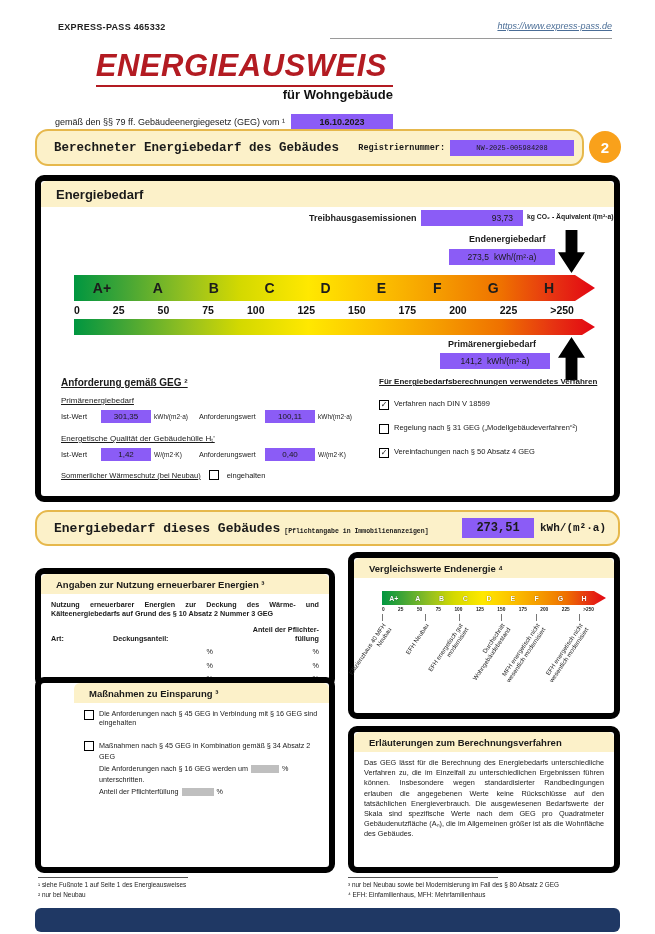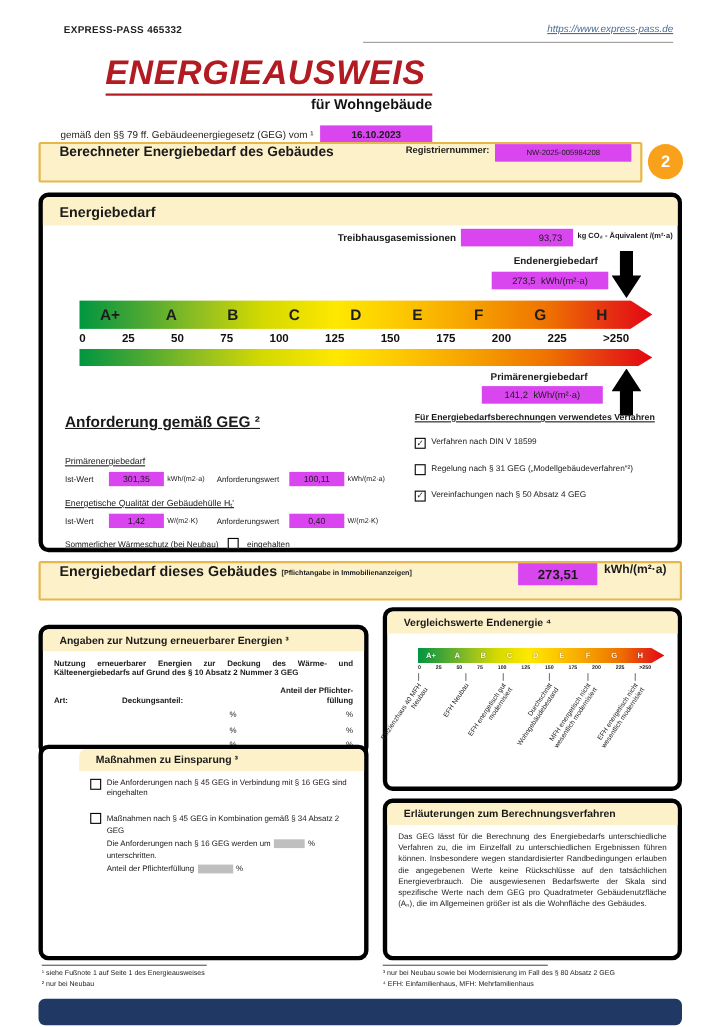--- a/index.html
+++ b/index.html
@@ -12,35 +12,35 @@
   .toprule{position:absolute;left:330px;top:38px;width:282px;height:1px;background:#9a9a9a;}
 
   
   .titleblock{position:absolute;left:55px;top:50px;}
   .titlerow{display:flex;align-items:flex-end;flex-direction:column;}
   .maintitle{font-size:31px;font-weight:bold;font-style:italic;color:#B31B22;letter-spacing:.5px;
              border-bottom:2px solid #B31B22;padding-bottom:2px;padding-right:6px;line-height:1.05;}
   .subtitle{font-size:13px;font-weight:bold;color:#111;margin-left:8px;margin-bottom:5px;}
   .lawrow{display:flex;align-items:center;margin-top:7px;}
   .lawtext{font-size:9px;color:#222;}
-  .gval{background:#d946ef;display:inline-flex;align-items:center;justify-content:center;color:#1a1a1a;}
+  .gval{background:#8b5cf6;display:inline-flex;align-items:center;justify-content:center;color:#1a1a1a;}
   .datebox{width:102px;height:16px;font-size:9px;font-weight:bold;margin-left:6px;}
 
   
-  .secbar{position:absolute;background:#FCF1C9;border:2px solid #E6B84C;border-radius:2px;
-          display:flex;align-items:flex-start;box-sizing:border-box;}
+  .secbar{position:absolute;background:#FCF1C9;border:2px solid #E6B84C;border-radius:13px;
+          display:flex;align-items:center;box-sizing:border-box;font-family:Liberation Mono, monospace;}
   .bar1{left:35px;top:129px;width:549px;height:37px;padding:0 8px 0 17px;}
   .bar1 .t{font-size:12.5px;font-weight:bold;}
   .reglabel{font-size:8.5px;font-weight:bold;margin-left:auto;margin-right:5px;}
   .regbox{width:124px;height:16px;font-size:7px;}
   .circle{position:absolute;left:589px;top:131px;width:32px;height:32px;border-radius:50%;
           background:#F9A11B;color:#fff;font-size:15px;font-weight:bold;
           display:flex;align-items:center;justify-content:center;}
 
-  .ylwbox{position:absolute;background:#fff;border:4px solid #000000;border-radius:9px;box-sizing:border-box;}
+  .ylwbox{position:absolute;background:#fff;border:6px solid #000000;border-radius:9px;box-sizing:border-box;}
   .bhead{background:#FCF1C9;border-radius:6px 6px 0 0;font-weight:bold;padding:5px 10px 4px 15px;font-size:9.5px;}
 
   
   .ebox{left:35px;top:175px;width:585px;height:327px;}
   .ebox .bhead{font-size:13px;padding:6px 10px 5px 15px;}
   .abs{position:absolute;}
   .blbl{font-weight:bold;font-size:9px;white-space:nowrap;}
   .thgray{left:380px;top:29px;width:102px;height:16px;font-size:8.5px;justify-content:flex-end;padding-right:10px;box-sizing:border-box;}
   .thunit{left:486px;top:32px;font-size:6.8px;font-weight:bold;white-space:nowrap;}
   .endgray{left:408px;top:68px;width:106px;height:16px;font-size:8.5px;gap:5px;}
@@ -56,21 +56,21 @@
   .ticksrow{position:absolute;left:33px;top:123px;width:500px;display:flex;justify-content:space-between;
             font-size:10.5px;font-weight:bold;color:#111;}
   .arrow{position:absolute;background:#000;}
   .adown{left:517px;top:49px;width:27px;height:43px;
          clip-path:polygon(28% 0,72% 0,72% 52%,100% 52%,50% 100%,0 52%,28% 52%);}
   .aup{left:517px;top:156px;width:27px;height:43px;
        clip-path:polygon(50% 0,100% 48%,72% 48%,72% 100%,28% 100%,28% 48%,0 48%);}
 
   .lcol{position:absolute;left:20px;top:196px;width:315px;}
   .rcol{position:absolute;left:338px;top:196px;width:242px;}
-  .h-u{font-size:14px;font-weight:bold;text-decoration:underline;margin-bottom:24px;}
+  .h-u{font-size:10px;font-weight:bold;text-decoration:underline;margin-bottom:8px;}
   .sh-u{font-size:8px;text-decoration:underline;margin-bottom:5px;}
   .arow{display:flex;align-items:center;margin-bottom:9px;font-size:7.5px;}
   .arow .lbl{width:40px;}
   .arow .unit{font-size:6.5px;width:48px;padding-left:3px;box-sizing:border-box;}
   .arow .lbl2{width:66px;font-size:7.2px;}
   .gsm{width:50px;height:13px;font-size:8px;}
   .cb{display:inline-flex;align-items:center;justify-content:center;width:8px;height:8px;
       border:1px solid #000;font-size:8px;line-height:8px;background:#fff;flex:none;}
   .sommer{display:flex;align-items:center;gap:8px;font-size:7.5px;margin-top:2px;}
   .vtitle{font-size:8px;font-weight:bold;text-decoration:underline;white-space:nowrap;}

